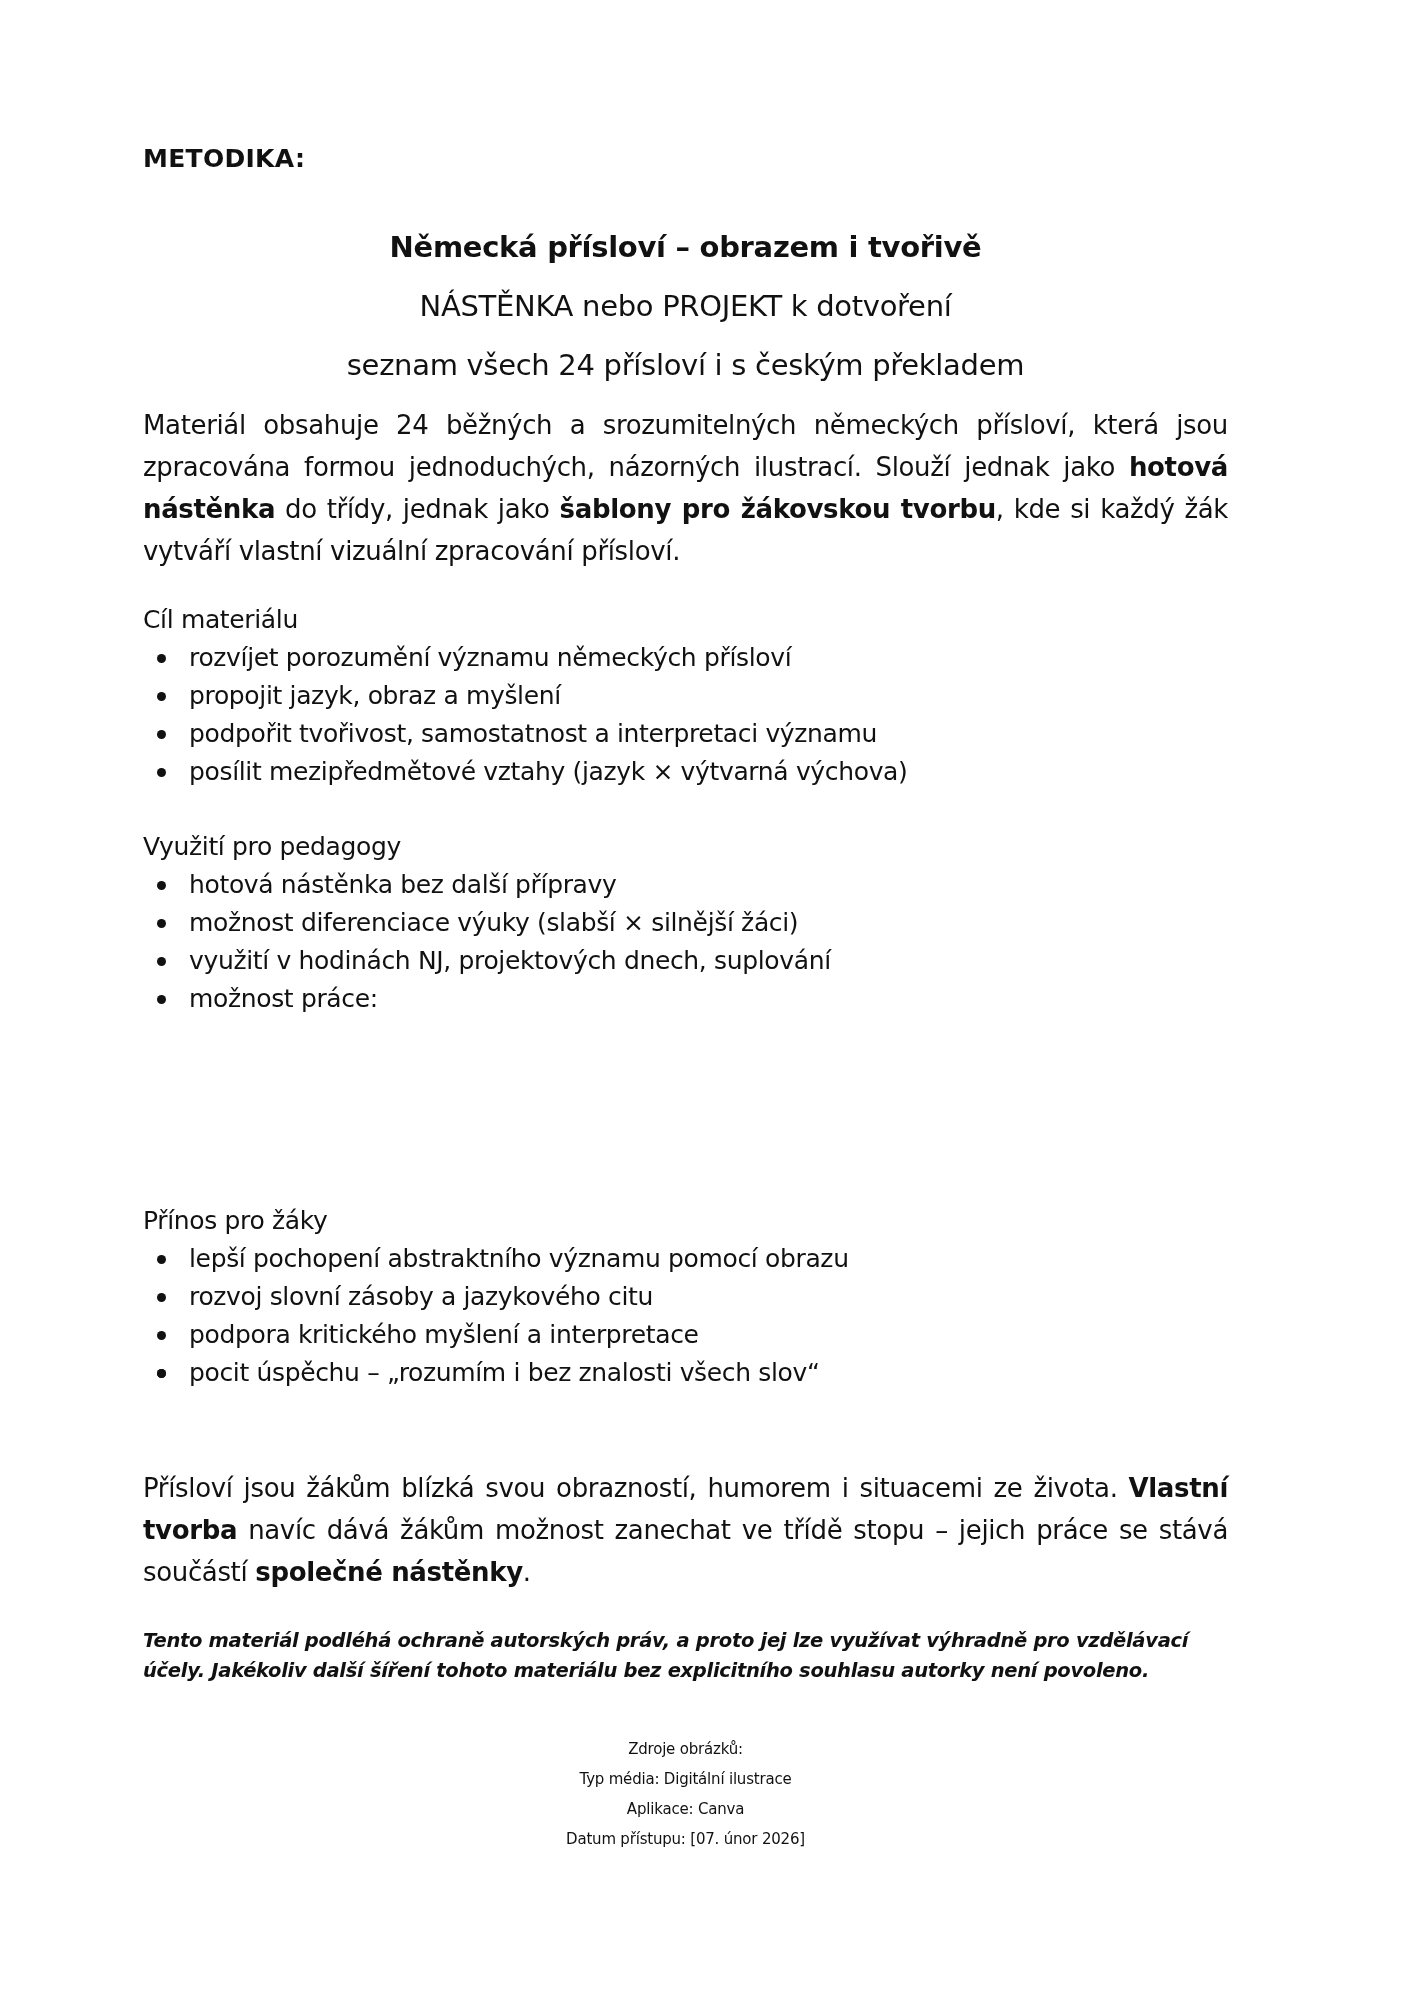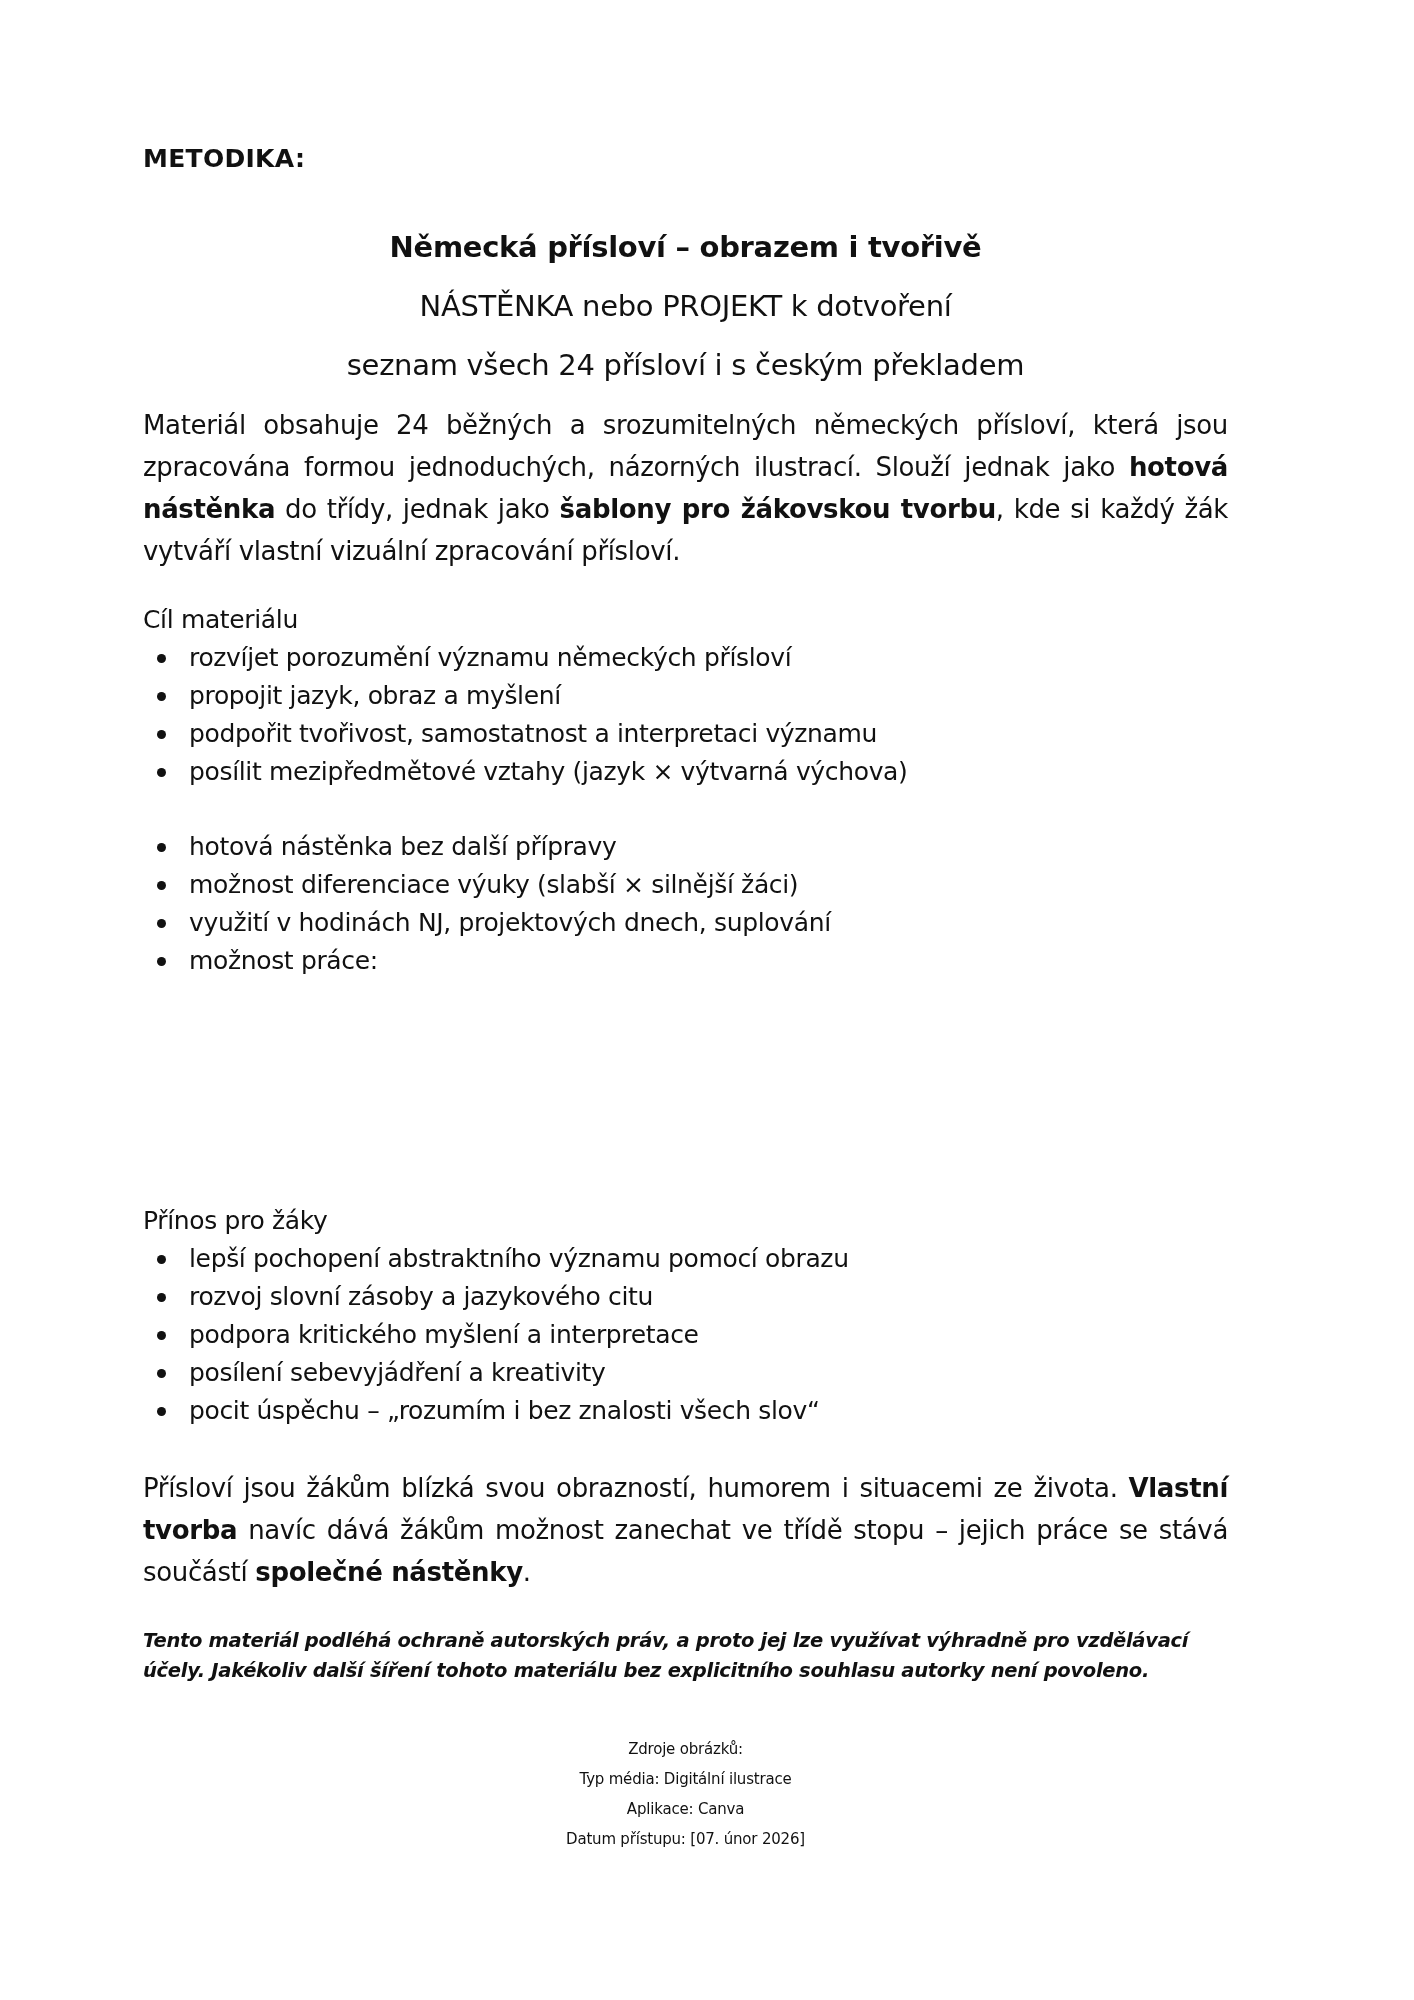--- a/index.html
+++ b/index.html
@@ -45,35 +45,36 @@
     <h3>Cíl materiálu</h3>
     <ul>
       <li><span class="bullet"></span><span>rozvíjet porozumění významu německých přísloví</span></li>
       <li><span class="bullet"></span><span>propojit jazyk, obraz a myšlení</span></li>
       <li><span class="bullet"></span><span>podpořit tvořivost, samostatnost a interpretaci významu</span></li>
       <li><span class="bullet"></span><span>posílit mezipředmětové vztahy (jazyk × výtvarná výchova)</span></li>
     </ul>
   </div>
 
   <div class="section" style="top:828px;">
+    <h3>Využití pro pedagogy</h3>
     <ul>
       <li><span class="bullet"></span><span>hotová nástěnka bez další přípravy</span></li>
       <li><span class="bullet"></span><span>možnost diferenciace výuky (slabší × silnější žáci)</span></li>
       <li><span class="bullet"></span><span>využití v hodinách NJ, projektových dnech, suplování</span></li>
       <li><span class="bullet"></span><span>možnost práce:</span></li>
     </ul>
   </div>
 
   <div class="section" style="top:1202px;">
     <h3>Přínos pro žáky</h3>
     <ul>
       <li><span class="bullet"></span><span>lepší pochopení abstraktního významu pomocí obrazu</span></li>
       <li><span class="bullet"></span><span>rozvoj slovní zásoby a jazykového citu</span></li>
       <li><span class="bullet"></span><span>podpora kritického myšlení a interpretace</span></li>
-      <li><span class="bullet"></span><span>posílení sebevyjádření a kreativity</span></li>
+      <li><span class="bullet"></span></li>
       <li><span class="bullet"></span><span>pocit úspěchu – „rozumím i bez znalosti všech slov“</span></li>
     </ul>
   </div>
 
   <p class="para" style="top:1467px;"><span>Přísloví jsou žákům blízká svou obrazností, humorem i situacemi ze života. </span><b>Vlastní tvorba</b><span> navíc dává žákům možnost zanechat ve třídě stopu – jejich práce se stává součástí </span><b>společné nástěnky</b><span>.</span></p>
 
   <div class="copyright">
     <div>Tento materiál podléhá ochraně autorských práv, a proto jej lze využívat výhradně pro vzdělávací</div>
     <div>účely. Jakékoliv další šíření tohoto materiálu bez explicitního souhlasu autorky není povoleno.</div>
   </div>

